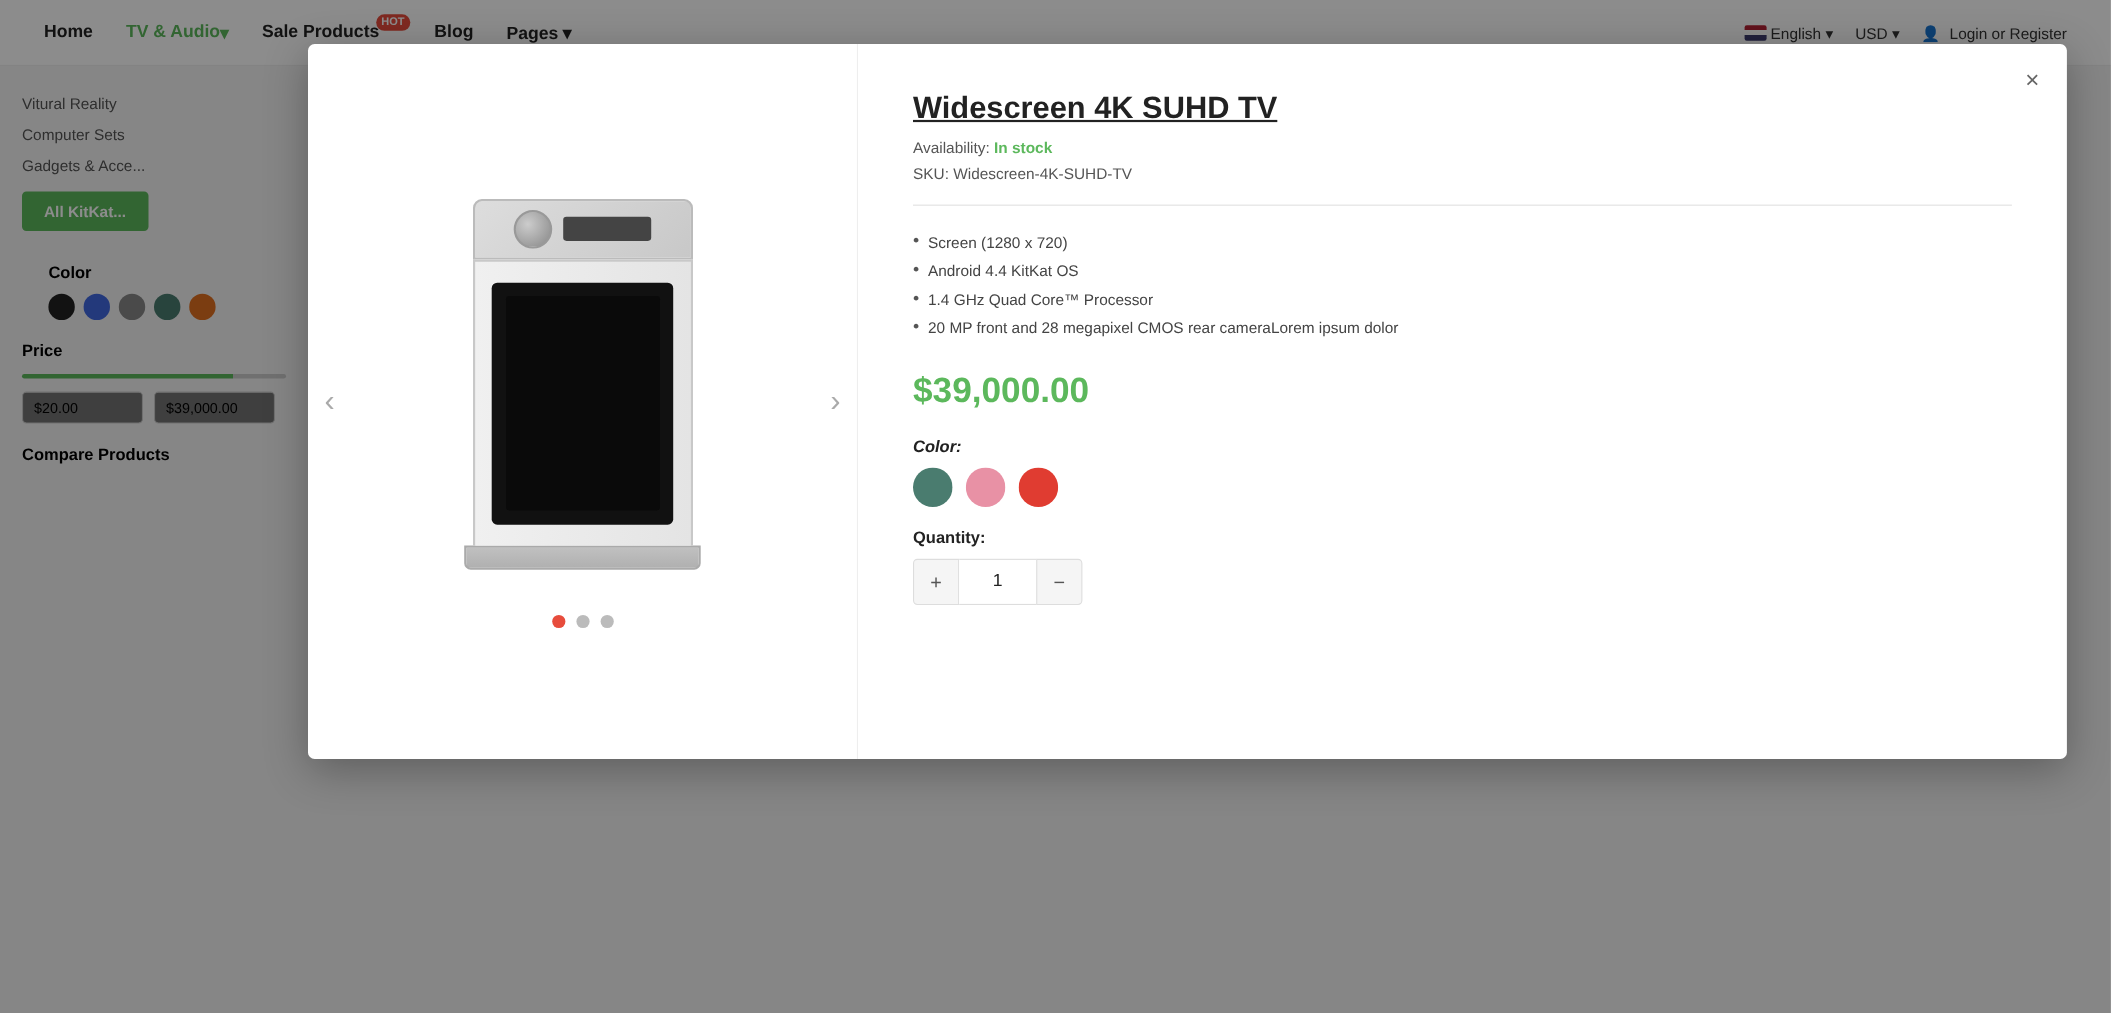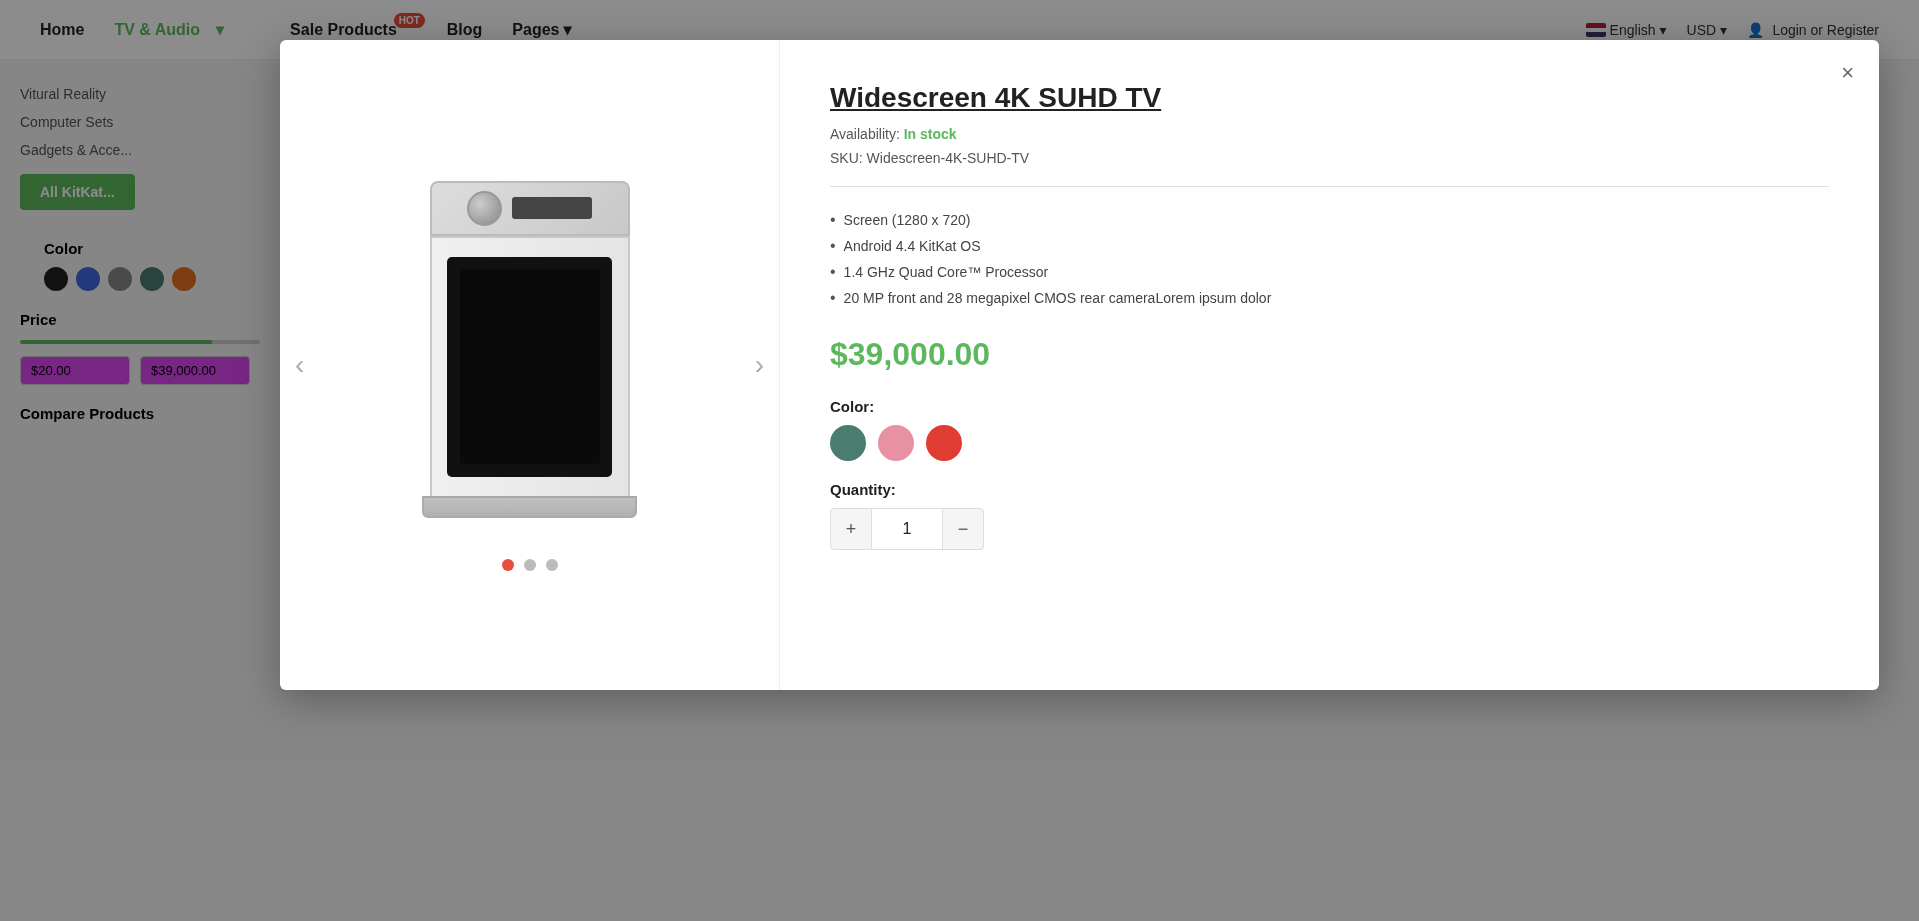--- a/index.html
+++ b/index.html
@@ -4,22 +4,22 @@
   <style>
     * { margin: 0; padding: 0; box-sizing: border-box; }
     body { font-family: Arial, sans-serif; background: #e8e8e8; width: 1919px; min-height: 921px; overflow: hidden; position: relative; }
 
     
     .bg-page { width: 100%; height: 921px; background: #f5f5f5; position: relative; }
 
     
     .top-nav { background: #fff; padding: 0 40px; height: 60px; display: flex; align-items: center; border-bottom: 1px solid #eee; gap: 30px; }
     .nav-home { font-weight: bold; font-size: 16px; color: #222; }
-    .nav-tv { color: #5cb85c; font-weight: bold; font-size: 16px; display: flex; align-items: center; gap: 16px; }
-    .nav-sale { font-size: 16px; color: #222; font-weight: 600; display: flex; align-items: center; gap: 4px; position: relative; margin-left: 36px; }
+    .nav-tv { color: #5cb85c; font-weight: bold; font-size: 16px; display: flex; align-items: center; gap: 0; }
+    .nav-sale { font-size: 16px; color: #222; font-weight: 600; display: flex; align-items: center; gap: 4px; position: relative; }
     .hot-badge { background: #e74c3c; color: #fff; font-size: 10px; font-weight: bold; padding: 2px 5px; border-radius: 10px; position: absolute; top: -8px; right: -28px; }
     .nav-blog { font-size: 16px; color: #222; font-weight: 600; }
     .nav-pages { font-size: 16px; color: #222; font-weight: 700; display: flex; align-items: flex-end; gap: 4px; }
     .nav-right { margin-left: auto; display: flex; align-items: center; gap: 20px; font-size: 14px; color: #333; }
     .nav-lang { display: flex; align-items: center; gap: 4px; }
     .flag { width: 20px; height: 14px; background: linear-gradient(to bottom, #b22234 33%, #fff 33%, #fff 66%, #3c3b6e 66%); display: inline-block; border-radius: 2px; }
     .nav-currency { font-size: 14px; color: #333; }
     .nav-login { font-size: 14px; color: #333; }
 
     
@@ -29,21 +29,21 @@
     .filter-section { margin-top: 20px; margin-left: 24px; }
     .filter-title { font-weight: bold; font-size: 15px; margin-bottom: 10px; }
     .color-swatches { display: flex; gap: 8px; margin-bottom: 15px; }
     .swatch { width: 24px; height: 24px; border-radius: 50%; display: inline-block; }
     .manufacturer-section { margin-top: 10px; }
     .mfr-tags { display: flex; gap: 8px; margin-top: 8px; }
     .mfr-tag { border: 1px solid #ccc; padding: 4px 10px; border-radius: 4px; font-size: 13px; color: #555; }
     .price-section { margin-top: 20px; }
     .price-slider { width: 100%; height: 4px; background: linear-gradient(to right, #5cb85c 80%, #ccc 80%); border-radius: 4px; margin: 12px 0; }
     .price-range { display: flex; gap: 10px; }
-    .price-input { border: 1px solid #ccc; padding: 6px 10px; border-radius: 4px; font-size: 13px; width: 110px; background: #d946ef; }
+    .price-input { border: 1px solid #ccc; padding: 6px 10px; border-radius: 4px; font-size: 13px; width: 110px; background: #737373; }
     .compare-section { margin-top: 20px; }
     .compare-title { font-weight: bold; font-size: 15px; }
     .items-count { position: absolute; right: 40px; top: 75px; font-size: 13px; color: #666; }
 
     
     .overlay { position: absolute; top: 0; left: 0; width: 100%; height: 100%; background: rgba(0,0,0,0.45); z-index: 10; }
 
     
     .modal { position: absolute; top: 40px; left: 280px; right: 40px; z-index: 20; background: #fff; border-radius: 6px; display: flex; min-height: 650px; max-height: 860px; overflow: hidden; box-shadow: 0 10px 40px rgba(0,0,0,0.3); }
 
@@ -66,21 +66,21 @@
     .availability-line { font-size: 14px; color: #555; margin-bottom: 8px; }
     .availability-label { color: #555; }
     .in-stock { color: #5cb85c; font-weight: bold; }
     .sku-line { font-size: 14px; color: #555; margin-bottom: 20px; }
     .divider { border: none; border-top: 1px solid #e0e0e0; margin: 20px 0; }
     .specs-list { list-style: none; margin-bottom: 25px; }
     .specs-list li { font-size: 14px; color: #444; padding: 5px 0; display: flex; align-items: flex-start; gap: 8px; }
     .bullet { color: #555; font-size: 16px; line-height: 1; }
     .price-display { font-size: 32px; font-weight: bold; color: #5cb85c; margin-bottom: 25px; }
     .color-section { margin-bottom: 20px; }
-    .color-label { font-size: 15px; font-weight: bold; color: #222; margin-bottom: 10px; }
+    .color-label { font-size: 15px; font-weight: bold; color: #222; margin-bottom: 10px; font-style: italic; }
     .color-options { display: flex; gap: 12px; }
     .color-circle { width: 36px; height: 36px; border-radius: 50%; cursor: pointer; border: 2px solid transparent; }
     .color-teal { background: #4a7c6f; }
     .color-pink { background: #e891a5; }
     .color-red { background: #e03c31; }
     .quantity-section { margin-bottom: 20px; }
     .quantity-label { font-size: 15px; font-weight: bold; color: #222; margin-bottom: 10px; }
     .quantity-controls { display: flex; align-items: center; gap: 0; }
     .qty-btn { width: 42px; height: 42px; background: #f5f5f5; border: 1px solid #ddd; font-size: 18px; color: #555; cursor: pointer; display: flex; align-items: center; justify-content: center; }
     .qty-btn:first-child { border-radius: 4px 0 0 4px; }

